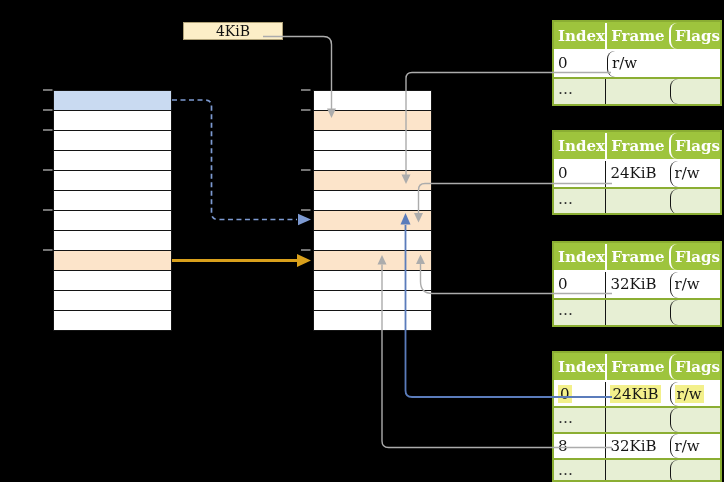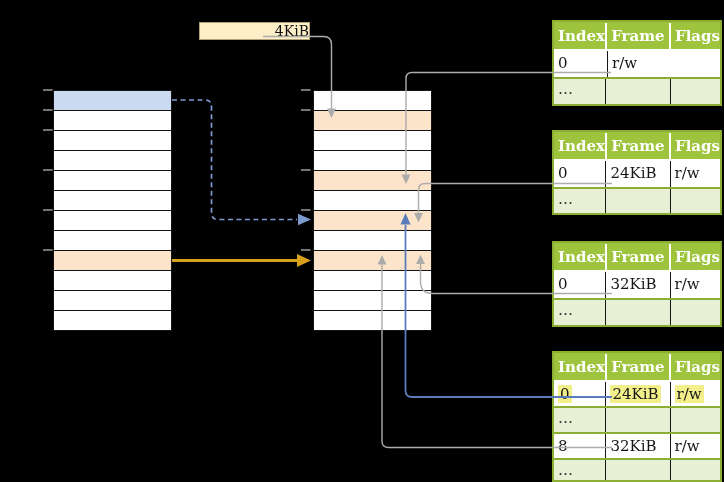--- a/index.html
+++ b/index.html
@@ -19,24 +19,24 @@
     --tick-gray:#8A8A8A;
   }
   html,body{margin:0;padding:0;background:#000;}
   #canvas{
     position:relative;width:724px;height:482px;overflow:hidden;
     background:var(--background);
     font-family:"DejaVu Serif","Liberation Serif",serif;
   }
   
   #frame-size-label{
-    position:absolute;left:183px;top:22px;width:111px;height:18px;
+    position:absolute;left:183px;top:22px;width:100px;height:18px;
     box-sizing:border-box;background:var(--label-box-fill);
     border:1px solid var(--label-box-border);
-    text-align:right;font-size:14px;line-height:16px;color:#111;margin-left:16px;
+    text-align:center;font-size:14px;line-height:16px;color:#111;
   }
   
   .mem{
     position:absolute;top:90px;width:119px;height:241px;box-sizing:border-box;
     background:#fff;border:1px solid #141414;
   }
   #virtual-mem{left:53px;}
   #physical-mem{left:313px;}
   .mem-row{height:20px;box-sizing:border-box;border-top:1px solid #141414;}
   .mem-row:first-child{border-top:none;height:19px;}
@@ -52,21 +52,21 @@
   #pt2{top:130px;height:85px;}
   #pt3{top:241px;height:86px;}
   #pt4{top:351px;height:131px;}
   .pt-header{display:flex;height:27px;background:var(--table-header-green);
     color:#fff;font-weight:bold;align-items:center;}
   .pt-header .cell{line-height:26px;padding-left:4px;box-sizing:border-box;}
   .pt-header .cell + .cell{border-left:2px solid #fff;}
   .cell{box-sizing:border-box;}
   .cell-index{width:53px;}
   .cell-frame{width:66px;}
-  .cell-flags{width:52px;}
+  .cell-flags{width:52px;border-radius:8px;}
   .pt-row{display:flex;box-sizing:border-box;border-top:2px solid var(--table-border-green);}
   .pt-row.first{border-top:2px solid #fff;}
   .pt-row .cell{padding-left:4px;line-height:24px;border-left:1px solid #151515;}
   .pt-row .cell:first-child{border-left:none;}
   .pt-row.ellipsis{background:var(--table-row-light-green);color:#333;}
   .pt-row.ellipsis .cell{line-height:20px;}
   .pt-a .pt-row.data{height:28px;}
   .pt-a .pt-row.ellipsis{height:27px;}
   .pt-b .pt-row{height:26px;}
   .hl{background:var(--highlight-yellow);padding:0 2px;}

